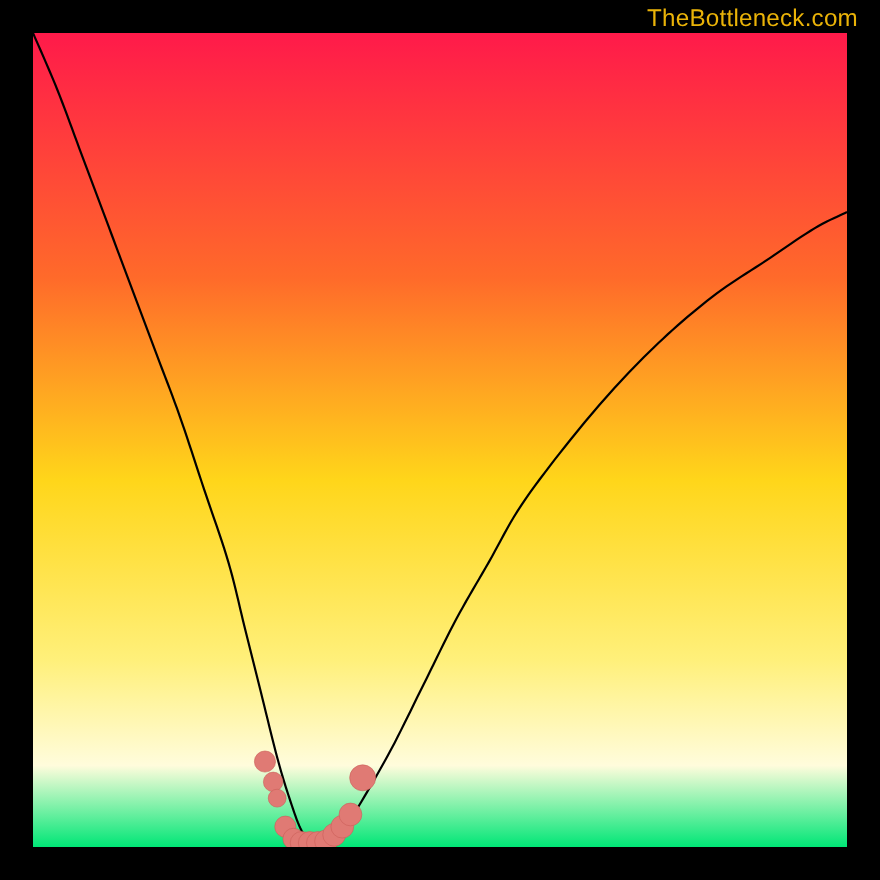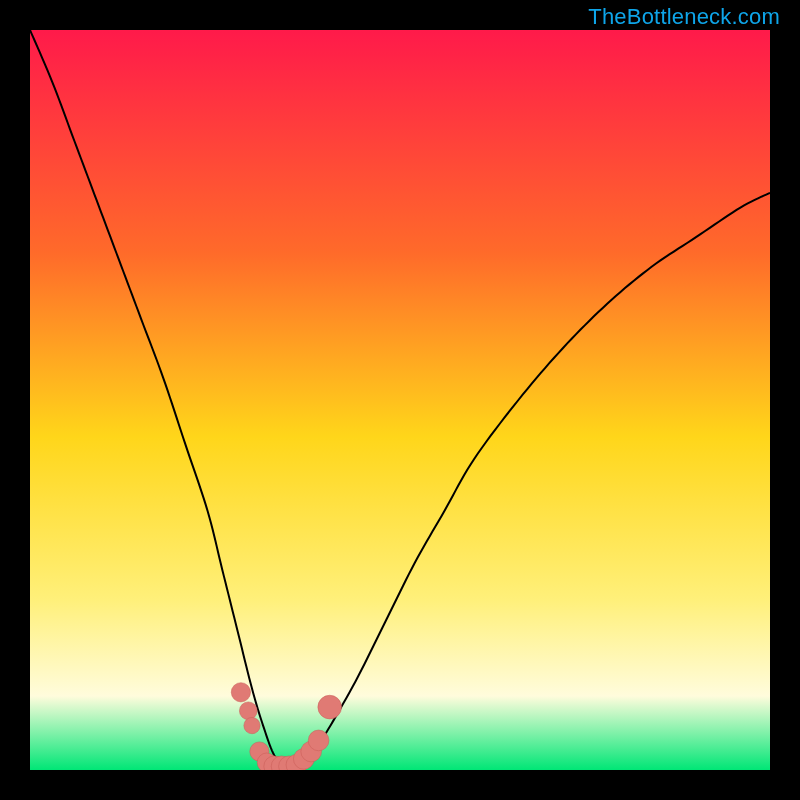--- a/index.html
+++ b/index.html
@@ -14,21 +14,21 @@
   .outer {
     width: 800px;
     height: 800px;
     background: #000;
     position: relative;
   }
   .watermark {
     position: absolute;
     top: 4px;
     right: 20px;
-    color: #0ea5e9;
+    color: #eab308;
     font-size: 22px;
     font-weight: 500;
     letter-spacing: 0.2px;
     z-index: 10;
   }
   .plot-area {
     position: absolute;
     left: 30px;
     top: 30px;
     width: 740px;

